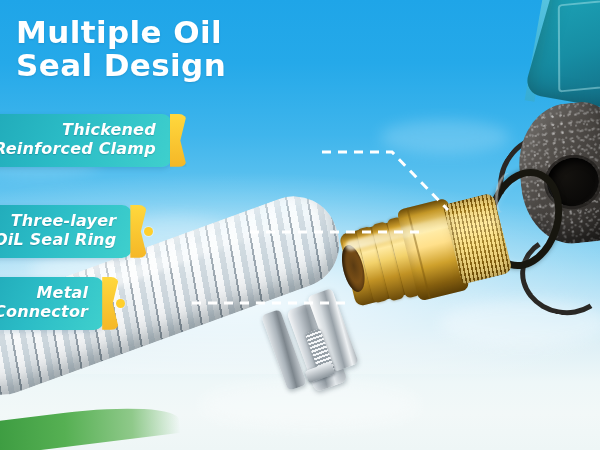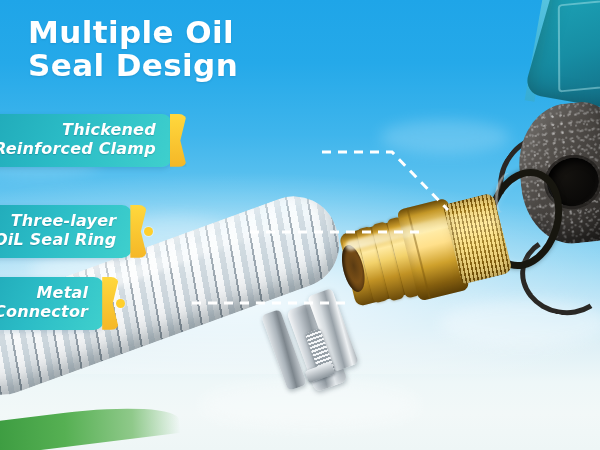--- a/index.html
+++ b/index.html
@@ -38,21 +38,21 @@
   .c6{left:-20px;top:150px;width:120px;height:28px;opacity:.25;}
   .grass{
     position:absolute;left:-8px;bottom:-6px;width:190px;height:34px;
     background:linear-gradient(95deg,#3a9a3f 0%,#56b053 40%,#8fc98a 75%,rgba(180,215,175,0) 100%);
     transform:rotate(-7deg);transform-origin:left bottom;
     border-radius:0 60% 0 0;
   }
 
   
   .title{
-    position:absolute;left:28px;top:16px;
+    position:absolute;left:16px;top:16px;
     color:#ffffff;font-weight:bold;font-size:31px;line-height:1.08;
     letter-spacing:.4px;
     font-family:"DejaVu Sans", sans-serif;
     text-shadow:0 1px 2px rgba(0,60,110,.18);
     white-space:pre-line;
   }
 
   
   .label{
     position:absolute;

